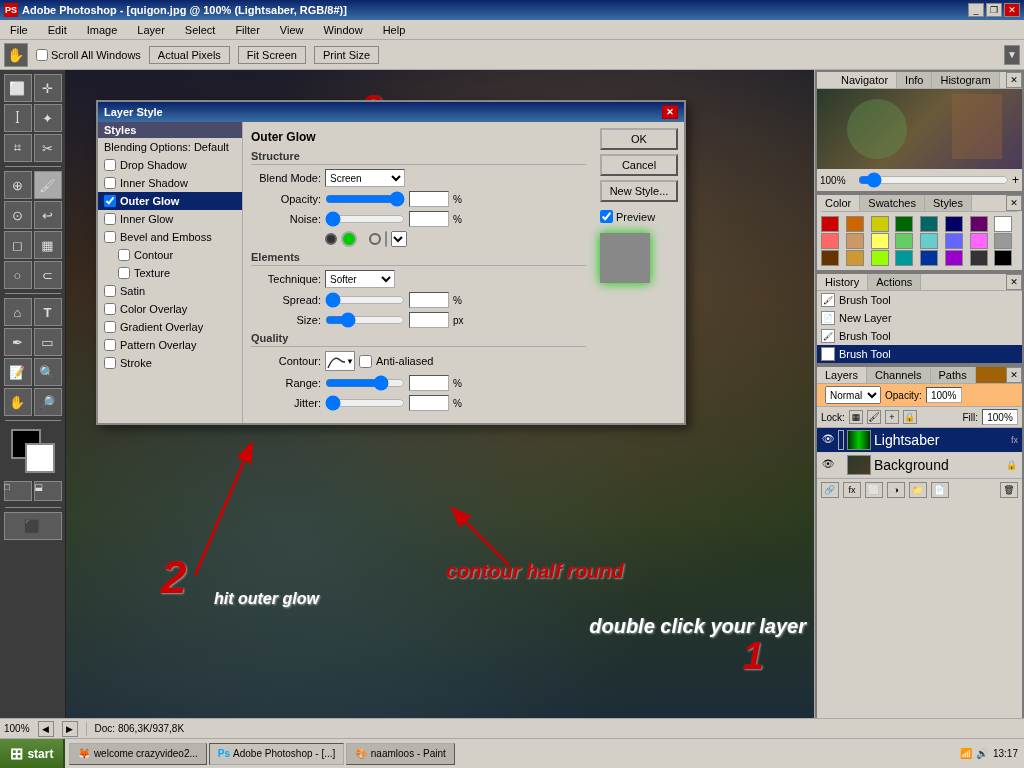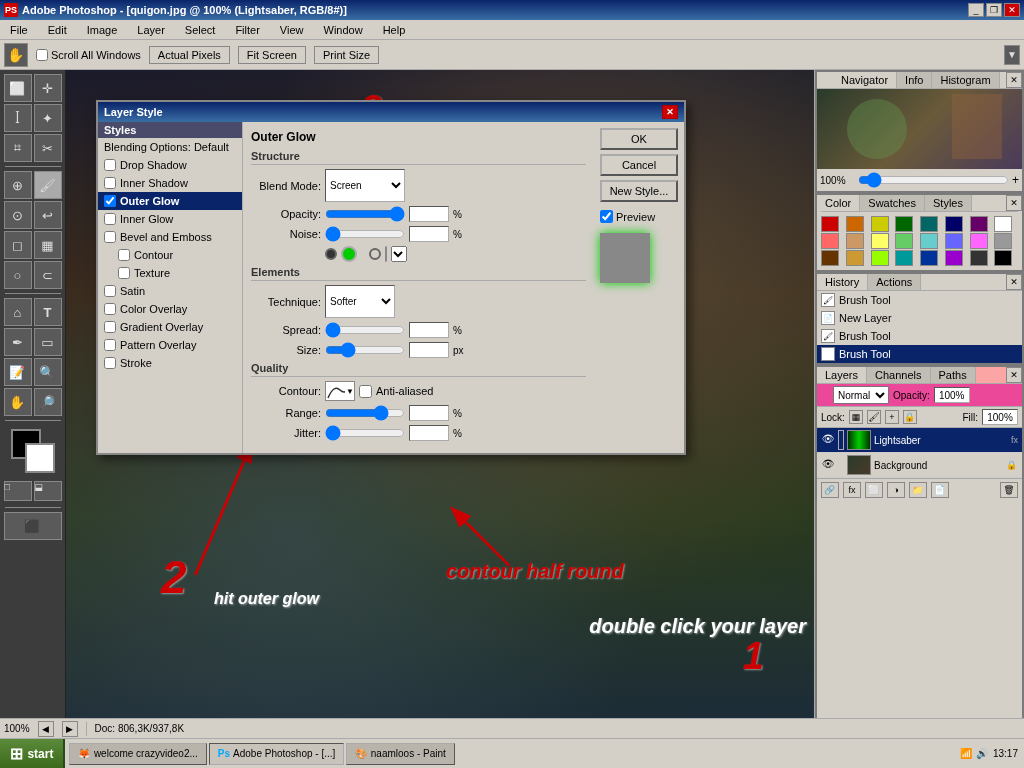--- a/index.html
+++ b/index.html
@@ -59,40 +59,40 @@
     .color-swatches { display: grid; grid-template-columns: repeat(8, 1fr); gap: 1px; padding: 4px; background: #d4d0c8; }
     .swatch { width: 18px; height: 16px; cursor: pointer; border: 1px solid #888; }
     .history-item { display: flex; align-items: center; padding: 2px 4px; gap: 4px; font-size: 11px; cursor: pointer; }
     .history-item.active { background: #0a246a; color: white; }
     .history-icon { width: 14px; height: 14px; border: 1px solid #888; background: #fff; display: flex; align-items: center; justify-content: center; font-size: 8px; }
     .layers-select { font-size: 10px; height: 18px; }
     .layers-row { display: flex; align-items: center; padding: 2px 4px; gap: 3px; font-size: 11px; cursor: pointer; border-bottom: 1px solid #ccc; }
     .layers-row.active { background: #0a246a; color: white; }
     .layer-eye { width: 14px; height: 14px; font-size: 10px; text-align: center; }
     .layer-thumb { width: 24px; height: 20px; border: 1px solid #888; background: #888; }
-    .layer-name { flex: 1; font-size: 10px; }
+    .layer-name { flex: 1; font-size: 14px; }
     .layer-lock { font-size: 9px; }
     .dialog { position: absolute; top: 30px; left: 30px; width: 590px; background: #d4d0c8; border: 2px solid #888; box-shadow: 4px 4px 10px rgba(0,0,0,0.5); z-index: 100; }
     .dialog-title { background: linear-gradient(to bottom, #0a246a, #3a6ea5); color: white; padding: 3px 6px; display: flex; justify-content: space-between; align-items: center; font-size: 11px; font-weight: bold; }
     .dialog-close { width: 16px; height: 14px; background: #cc0000; border: 1px solid #aa0000; color: white; font-size: 9px; display: flex; align-items: center; justify-content: center; cursor: pointer; font-weight: bold; }
     .dialog-body { display: flex; gap: 0; }
     .dialog-left { width: 145px; border-right: 1px solid #aaa; background: #d4d0c8; }
     .dialog-left-header { background: #4a4a6a; color: white; padding: 2px 6px; font-size: 11px; font-weight: bold; }
     .dialog-style-item { padding: 3px 6px; font-size: 11px; cursor: pointer; display: flex; align-items: center; gap: 4px; }
     .dialog-style-item.selected-active { background: #0a246a; color: white; font-weight: bold; }
     .dialog-checkbox { width: 12px; height: 12px; }
     .dialog-right { flex: 1; padding: 8px; }
     .dialog-actions { width: 90px; padding: 6px; display: flex; flex-direction: column; gap: 4px; }
     .dialog-btn { background: #d4d0c8; border: 2px outset #aaa; padding: 3px 6px; font-size: 11px; cursor: pointer; text-align: center; }
 
     .section-title { font-size: 12px; font-weight: bold; color: #000; margin-bottom: 6px; }
     .section-subtitle { font-size: 11px; font-weight: bold; color: #333; margin-bottom: 4px; border-bottom: 1px solid #aaa; padding-bottom: 2px; }
     .form-row { display: flex; align-items: center; margin-bottom: 4px; gap: 4px; }
     .form-label { width: 70px; font-size: 11px; text-align: right; }
-    .form-select { height: 33px; font-size: 10px; border: 1px inset #aaa; background: white; }
+    .form-select { height: 18px; font-size: 10px; border: 1px inset #aaa; background: white; }
     .form-slider { width: 80px; }
     .form-input { width: 40px; height: 16px; font-size: 10px; border: 1px inset #aaa; text-align: center; }
     .form-unit { font-size: 10px; width: 14px; }
     .color-circle { display: flex; align-items: center; gap: 4px; }
     .radio-circle { width: 12px; height: 12px; border-radius: 50%; border: 2px solid #666; cursor: pointer; }
     .radio-circle.checked { background: #333; }
     .color-gradient-bar { flex: 1; height: 16px; background: linear-gradient(to right, #00aa00, #88ff00); border: 1px solid #888; border-radius: 3px; }
     .contour-preview { width: 30px; height: 20px; border: 1px solid #888; background: #fff; display: flex; align-items: center; justify-content: center; }
     .preview-box { width: 50px; height: 50px; border: 1px solid #888; background: #888; display: flex; align-items: center; justify-content: center; }
 
@@ -517,27 +517,27 @@
         <div class="history-icon">🖌</div>
         <span>Brush Tool</span>
       </div>
       <div class="history-item active">
         <div class="history-icon">🖌</div>
         <span>Brush Tool</span>
       </div>
     </div>
 
     <div class="panel-section" style="flex:1;">
-      <div style="display:flex;background:#fca5a5;border-bottom:1px solid #aaa;">
+      <div style="display:flex;background:#a16207;border-bottom:1px solid #aaa;">
         <div class="panel-tab active">Layers</div>
         <div class="panel-tab">Channels</div>
         <div class="panel-tab">Paths</div>
         <div class="panel-close">✕</div>
       </div>
-      <div style="display:flex;align-items:center;padding:2px 16px;gap:4px;background:#ec4899;border-bottom:1px solid #aaa;">
+      <div style="display:flex;align-items:center;padding:2px 8px;gap:4px;background:#fdba74;border-bottom:1px solid #aaa;">
         <select class="layers-select">
           <option>Normal</option>
           <option>Multiply</option>
           <option>Screen</option>
         </select>
         <span style="font-size:10px;">Opacity:</span>
         <input type="text" style="width: 36px; height: 16px; font-size: 10px; border: 1px inset rgb(170, 170, 170); text-align: center;" value="100%">
       </div>
       <div style="display:flex;align-items:center;padding:2px 4px;gap:4px;background:#d4d0c8;border-bottom:1px solid #aaa;font-size:10px;">
         <span>Lock:</span>

